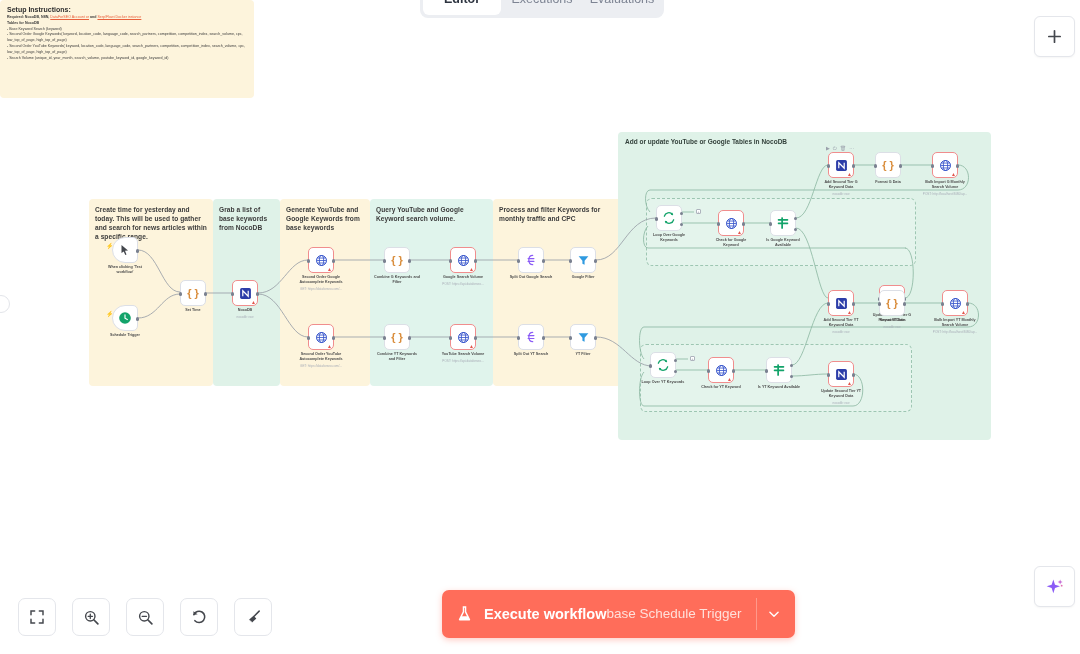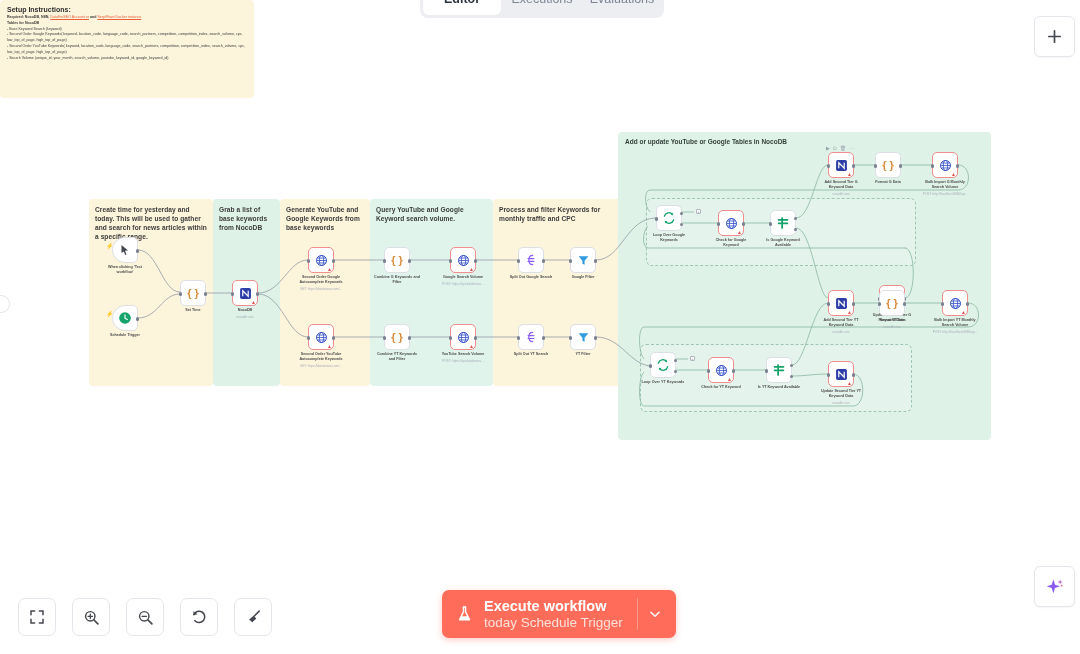--- a/index.html
+++ b/index.html
@@ -59,21 +59,21 @@
 
   
   #execute-btn {
     position: absolute; left: 442px; top: 590px;
     height: 48px; background: #ff6d5a;
     border-radius: 7px; display: flex; align-items: center;
     color: #fff; cursor: pointer; padding: 0 4px 0 14px;
     box-shadow: 0 2px 6px rgba(255,109,90,.35);
   }
   #execute-btn .flask { margin-right: 11px; display:flex; }
-  .exec-text { display: flex; flex-direction: column; line-height: 1.12; padding-right: 14px;}
+  .exec-text { display: flex; flex-direction: row; line-height: 1.12; padding-right: 14px;}
   .exec-main { font-size: 14.5px; font-weight: 600; }
   .exec-sub { font-size: 13.5px; color: #ffe0da; }
   .exec-div { width:1px; height:32px; background: rgba(255,255,255,.3); }
   .exec-caret { width: 34px; display:flex; align-items:center; justify-content:center; cursor:pointer;}
 
   
   .sticky { position: absolute; border-radius: 4px; }
   .sticky-title {
     font-size: 6.6px; font-weight: 700; color: #3b3b3b;
     line-height: 1.36; padding: 7px 6px 0 6px; letter-spacing: .01em;
@@ -695,21 +695,21 @@
 
   <div id="execute-btn">
     <span class="flask">
       <svg width="17" height="20" viewBox="0 0 24 24">
         <path d="M9.5 2 H14.5 M10.5 2 V9 L5 20 H19 L13.5 9 V2" stroke="#fff" stroke-width="2" fill="none" stroke-linejoin="round"></path>
         <path d="M7.6 15 H16.4 L19 20 H5 Z" fill="#fff"></path>
       </svg>
     </span>
     <span class="exec-text">
       <span class="exec-main">Execute workflow</span>
-      <span class="exec-sub">today Schedule Trigger</span>
+      <span class="exec-sub">base Schedule Trigger</span>
     </span>
     <span class="exec-div"></span>
     <span class="exec-caret">
       <svg width="14" height="14" viewBox="0 0 24 24">
         <path d="M5 9 L12 16 L19 9" stroke="#fff" stroke-width="2.4" fill="none" stroke-linecap="round" stroke-linejoin="round"></path>
       </svg>
     </span>
   </div>
 
 </div>

